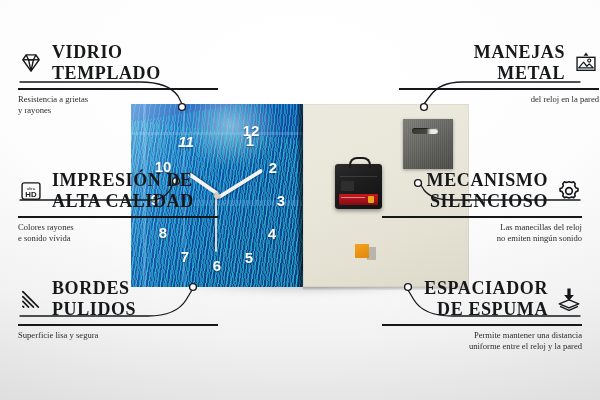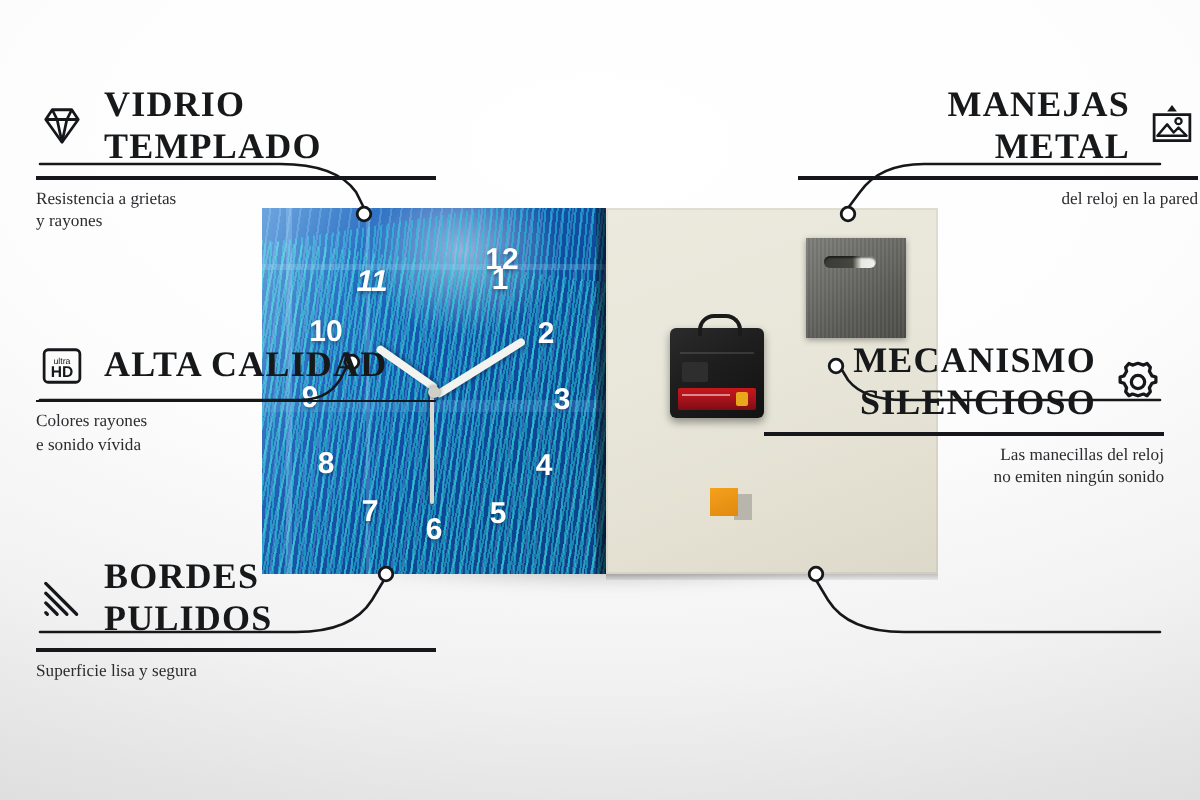--- a/index.html
+++ b/index.html
@@ -229,20 +229,21 @@
   </div>
 
   <div class="callout co-left" style="left:18px;top:170px;">
     <div class="co-head">
       <svg class="ico" viewBox="0 0 32 32">
         <rect x="5" y="6" width="22" height="20" rx="2.5" fill="none" stroke="#15171a" stroke-width="1.7"></rect>
         <text x="16" y="14.5" text-anchor="middle" font-family="Liberation Sans, sans-serif" font-size="5.4" fill="#15171a">ultra</text>
         <text x="16" y="23" text-anchor="middle" font-family="Liberation Sans, sans-serif" font-size="9.6" font-weight="bold" fill="#15171a">HD</text>
       </svg>
       <div class="co-title">
+        <div>IMPRESIÓN DE</div>
         <div>ALTA CALIDAD</div>
       </div>
     </div>
     <div class="co-rule"></div>
     <div class="co-sub">
       <div>Colores rayones</div>
       <div>e sonido vívida</div>
     </div>
   </div>
 
@@ -299,14 +300,32 @@
         <div>SILENCIOSO</div>
       </div>
     </div>
     <div class="co-rule"></div>
     <div class="co-sub">
       <div>Las manecillas del reloj</div>
       <div>no emiten ningún sonido</div>
     </div>
   </div>
 
+  <div class="callout co-right" style="left:382px;top:278px;">
+    <div class="co-head">
+      <svg class="ico" viewBox="0 0 32 32">
+        <path d="M14 3 h4 v8 h4 l-6 7 -6-7 h4 Z" fill="#15171a"></path>
+        <path d="M16 17 L28 22 L16 27 L4 22 Z" fill="none" stroke="#15171a" stroke-width="1.7" stroke-linejoin="round"></path>
+        <path d="M5 25 L16 30 L27 25" fill="none" stroke="#15171a" stroke-width="1.7" stroke-linejoin="round"></path>
+      </svg>
+      <div class="co-title">
+        <div>ESPACIADOR</div>
+        <div>DE ESPUMA</div>
+      </div>
+    </div>
+    <div class="co-rule"></div>
+    <div class="co-sub">
+      <div>Permite mantener una distancia</div>
+      <div>uniforme entre el reloj y la pared</div>
+    </div>
+  </div>
 
 </div>
 
 </body></html>

